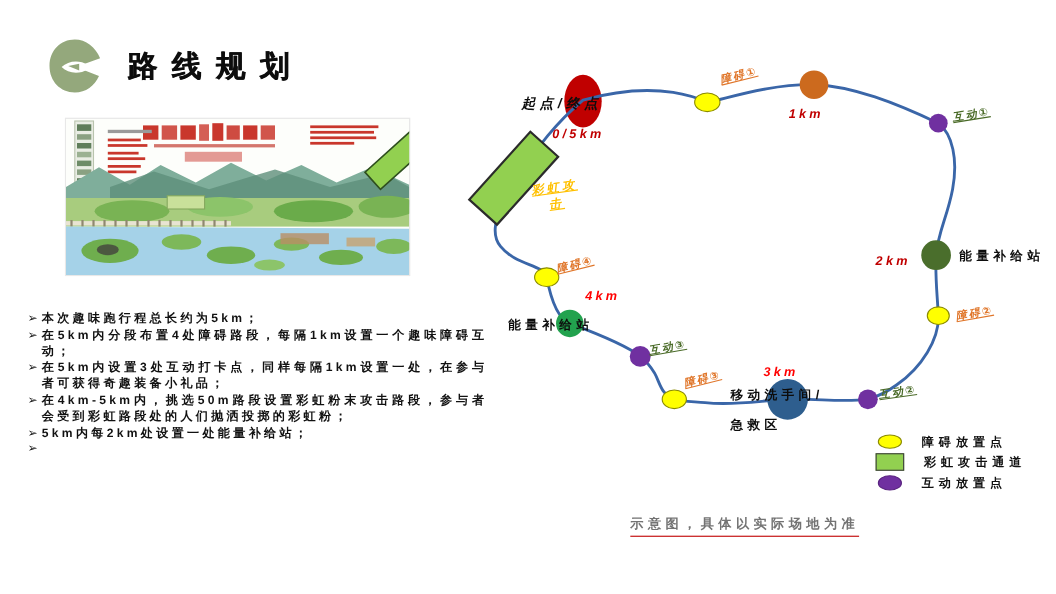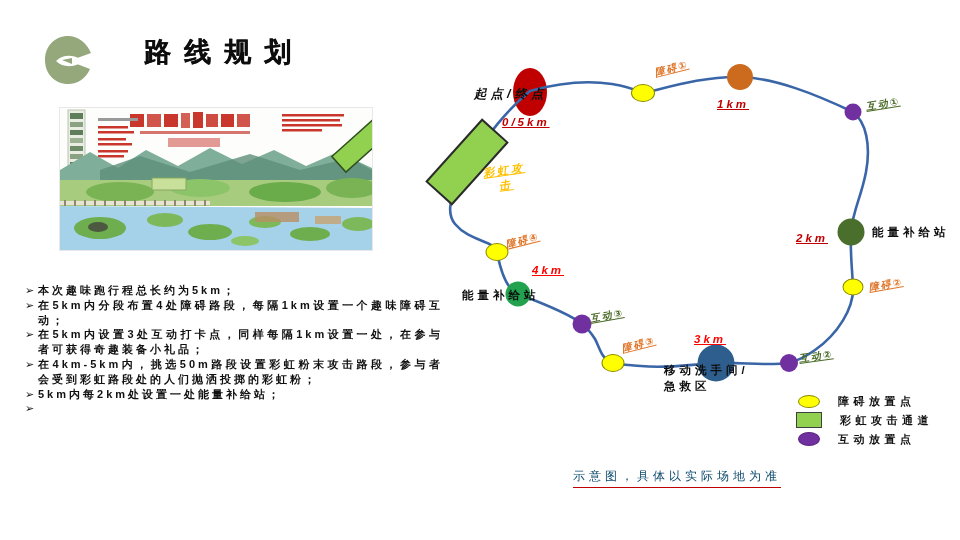--- a/index.html
+++ b/index.html
@@ -1,21 +1,21 @@
 <!DOCTYPE html>
 <html><head>
 <meta charset="utf-8">
 <style>
   html,body{margin:0;padding:0;}
   body{
     width:960px;height:540px;position:relative;overflow:hidden;
     background:#ffffff;font-family:"Liberation Sans","DejaVu Sans",sans-serif;
   }
   
-  .title-wrap{position:absolute;left:42px;top:34px;display:flex;gap:28px;}
+  .title-wrap{position:absolute;left:42px;top:34px;display:flex;align-items:center;}
   .title-icon{width:52px;height:52px;}
   .page-title{
     margin-left:22px;font-size:27px;font-weight:900;color:#0d0d0d;
     letter-spacing:13px;white-space:nowrap;
     text-shadow:0.6px 0 #0d0d0d;
   }
   
   .map{position:absolute;left:60px;top:108px;width:312px;height:142px;box-shadow:0 0 0 1px #e8e8e8;}
   
   .bullets{
@@ -25,41 +25,41 @@
   }
   .bullets ul{margin:0;padding:0;list-style:none;}
   .bullets li{position:relative;padding-left:13px;margin:0;}
   .blt{position:absolute;left:0;top:0;letter-spacing:0;}
   
   .route-svg{position:absolute;left:0;top:0;z-index:1;pointer-events:none;}
   .marker{position:absolute;z-index:3;transform:translate(-50%,-50%);border-radius:50%;}
   .lbl{position:absolute;z-index:4;white-space:nowrap;}
   .lbl-black{font-size:11.5px;font-weight:bold;color:#0d0d0d;letter-spacing:4px;}
   .lbl-km{font-size:11.5px;font-weight:bold;font-style:italic;color:#c00000;
-          letter-spacing:3px;text-decoration:underline;text-align:center;}
+          letter-spacing:3px;text-align:center;}
   .lbl-km.bright{color:#ff0000;}
   .lbl-obstacle{font-size:10px;font-weight:bold;font-style:italic;color:#e0762a;
           letter-spacing:2px;text-decoration:underline;transform-origin:left center;}
   .lbl-interact{font-size:10px;font-weight:bold;font-style:italic;color:#4a6b28;
           letter-spacing:2px;text-decoration:underline;transform-origin:left center;}
   .lbl-rainbow{font-size:11px;font-weight:bold;font-style:italic;color:#ffc000;
           letter-spacing:3px;text-align:center;transform:rotate(-8deg);}
   .lbl-rainbow div{text-decoration:underline;}
   
   .legend{position:absolute;left:798px;top:392px;z-index:4;}
   .legend-row{display:flex;align-items:center;height:18px;margin-bottom:1px;}
   .legend-label{font-size:11px;font-weight:bold;color:#111;letter-spacing:4.5px;margin-left:18px;}
   .sw-ellipse{width:20px;height:11px;border-radius:50%;}
   .sw-yellow{background:#ffff00;border:1px solid #8a8a00;}
   .sw-purple{background:#7030a0;border:1px solid #5a2480;height:12px;}
   .sw-rect{width:24px;height:14px;background:#92d050;border:1.5px solid #3f3f3f;margin-left:-2px;}
   
   .note{
     position:absolute;left:573px;top:468px;z-index:4;
-    font-size:12px;font-weight:normal;color:#0c4a6e;letter-spacing:4px;
+    font-size:12px;font-weight:bold;color:#737373;letter-spacing:4px;
     border-bottom:1.5px solid #c00000;padding-bottom:2px;white-space:nowrap;
   }
 </style>
 </head>
 <body>
 
 <div class="title-wrap">
   <svg class="title-icon" viewBox="0 0 52 52">
     <path d="M26 2 C13 2 3 12 3 26 C3 40 13 50 26 50 C36 50 44 44 48 35 L27 27 L49 19 C45 9 36 2 26 2 Z" fill="#94a87c"></path>
     <path d="M14 27 C20 21 30 20 38 25 L32 27 L38 29 C30 34 20 33 14 27 Z" fill="#ffffff"></path>
@@ -208,21 +208,21 @@
 
 <div class="lbl lbl-black" style="left:474px;top:86px;font-size:12.5px;font-style:italic;">起点/终点</div>
 <div class="lbl lbl-km" style="left:502px;top:116px;">0/5km</div>
 <div class="lbl lbl-km" style="left:717px;top:98px;">1km</div>
 <div class="lbl lbl-km" style="left:796px;top:232px;">2km</div>
 <div class="lbl lbl-km bright" style="left:694px;top:333px;">3km</div>
 <div class="lbl lbl-km bright" style="left:532px;top:264px;">4km</div>
 
 <div class="lbl lbl-black" style="left:872px;top:225px;">能量补给站</div>
 <div class="lbl lbl-black" style="left:462px;top:288px;">能量补给站</div>
-<div class="lbl lbl-black" style="left:664px;top:363px;">移动洗手间/</div>
+<div class="lbl lbl-black" style="left:664px;top:352px;">移动洗手间/</div>
 <div class="lbl lbl-black" style="left:664px;top:379px;">急救区</div>
 
 <div class="lbl lbl-obstacle" style="left:655px;top:66px;transform:rotate(-14deg);">障碍①</div>
 <div class="lbl lbl-obstacle" style="left:869px;top:281px;transform:rotate(-10deg);">障碍②</div>
 <div class="lbl lbl-obstacle" style="left:622px;top:342px;transform:rotate(-14deg);">障碍③</div>
 <div class="lbl lbl-obstacle" style="left:506px;top:238px;transform:rotate(-14deg);">障碍④</div>
 
 <div class="lbl lbl-interact" style="left:866px;top:100px;transform:rotate(-9deg);">互动①</div>
 <div class="lbl lbl-interact" style="left:799px;top:352px;transform:rotate(-8deg);">互动②</div>
 <div class="lbl lbl-interact" style="left:590px;top:312px;transform:rotate(-10deg);">互动③</div>

